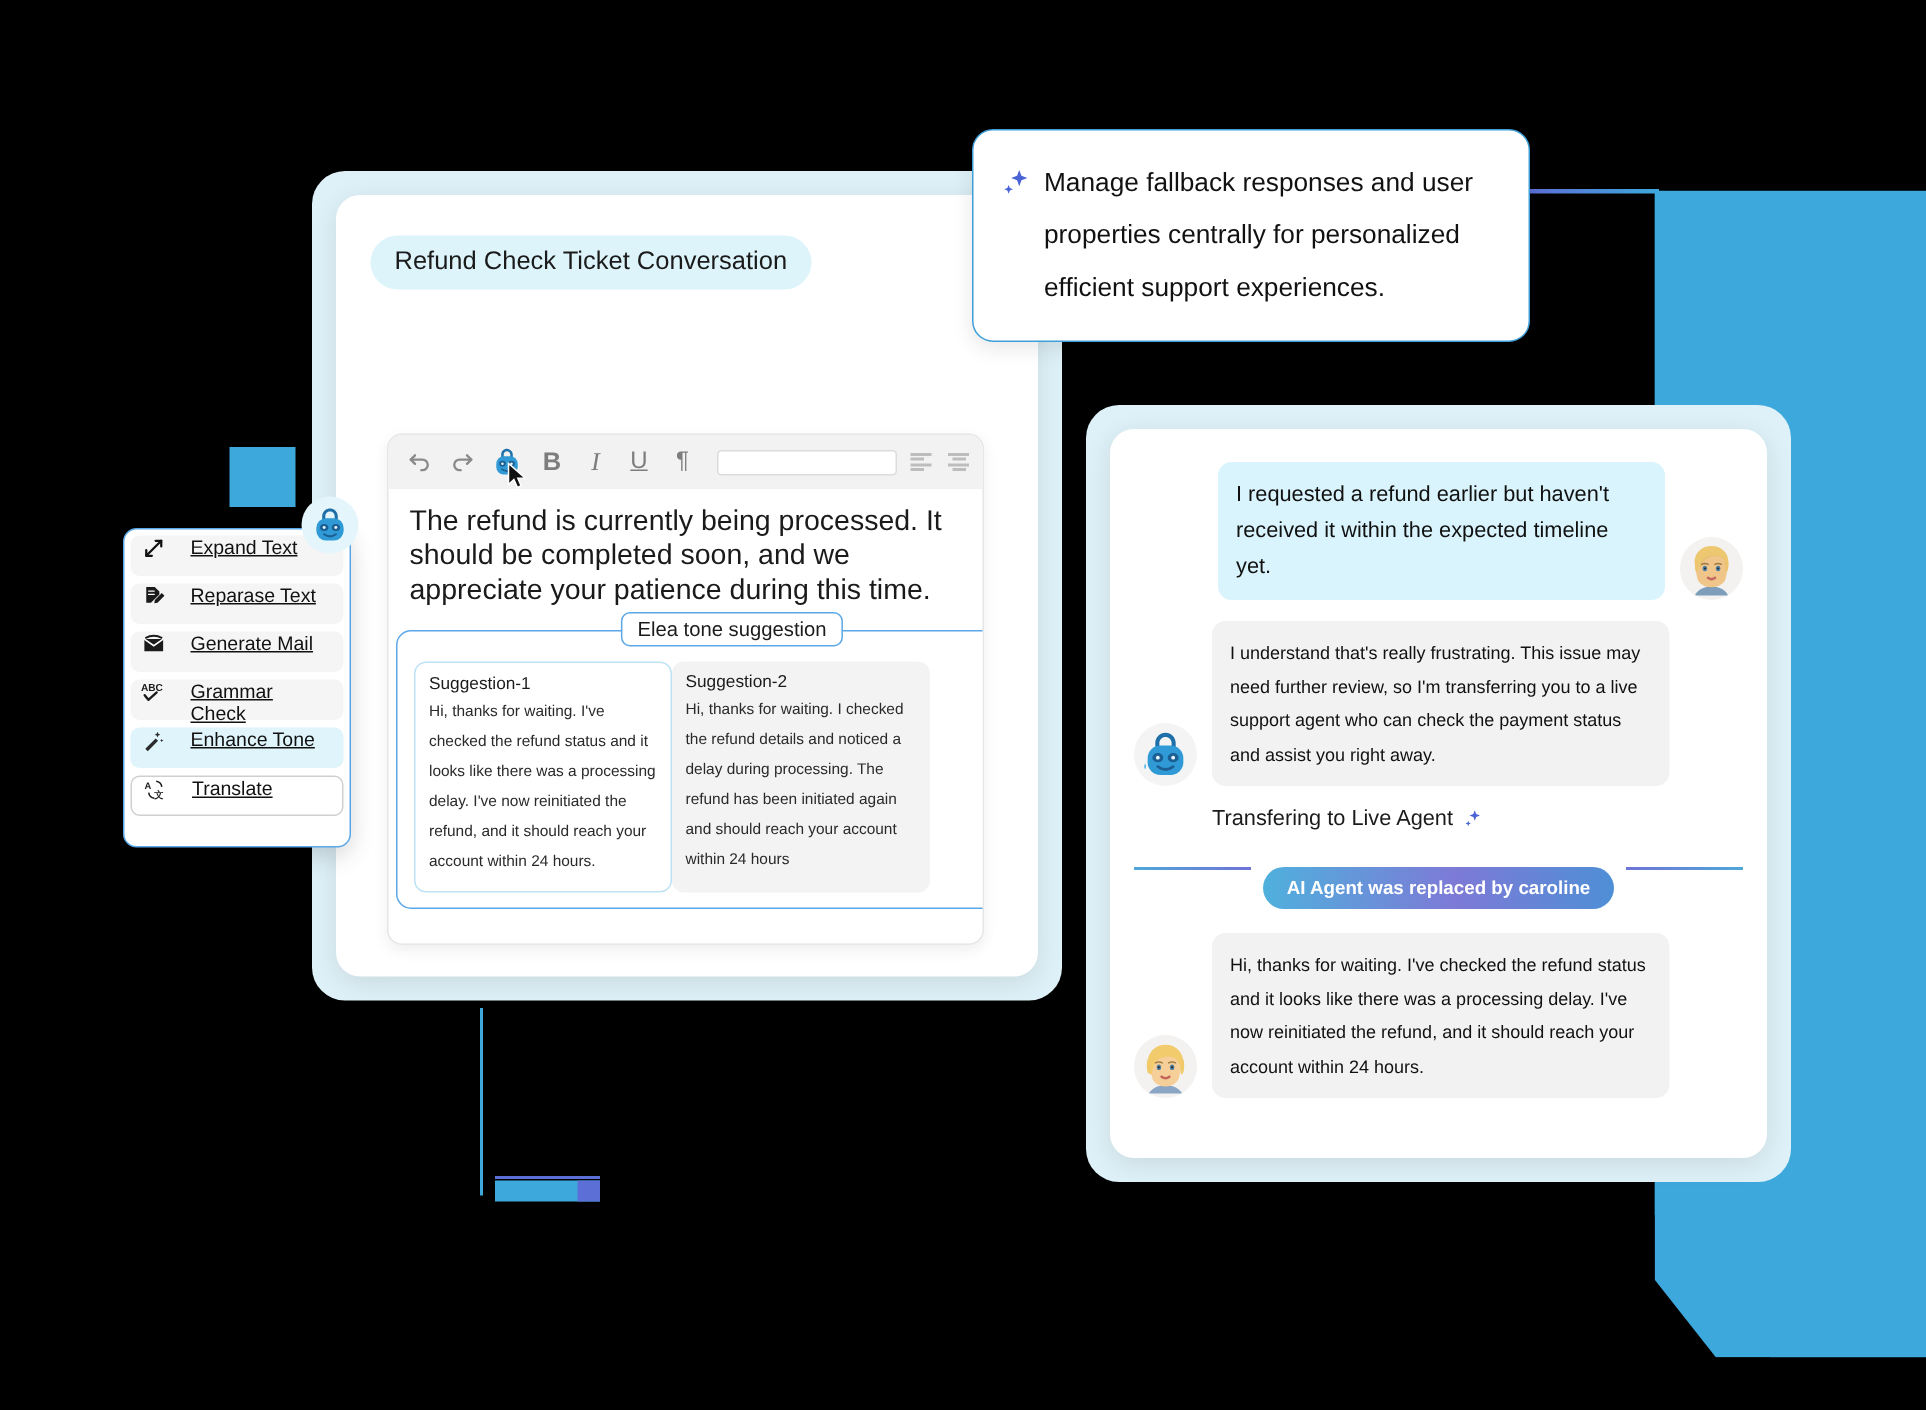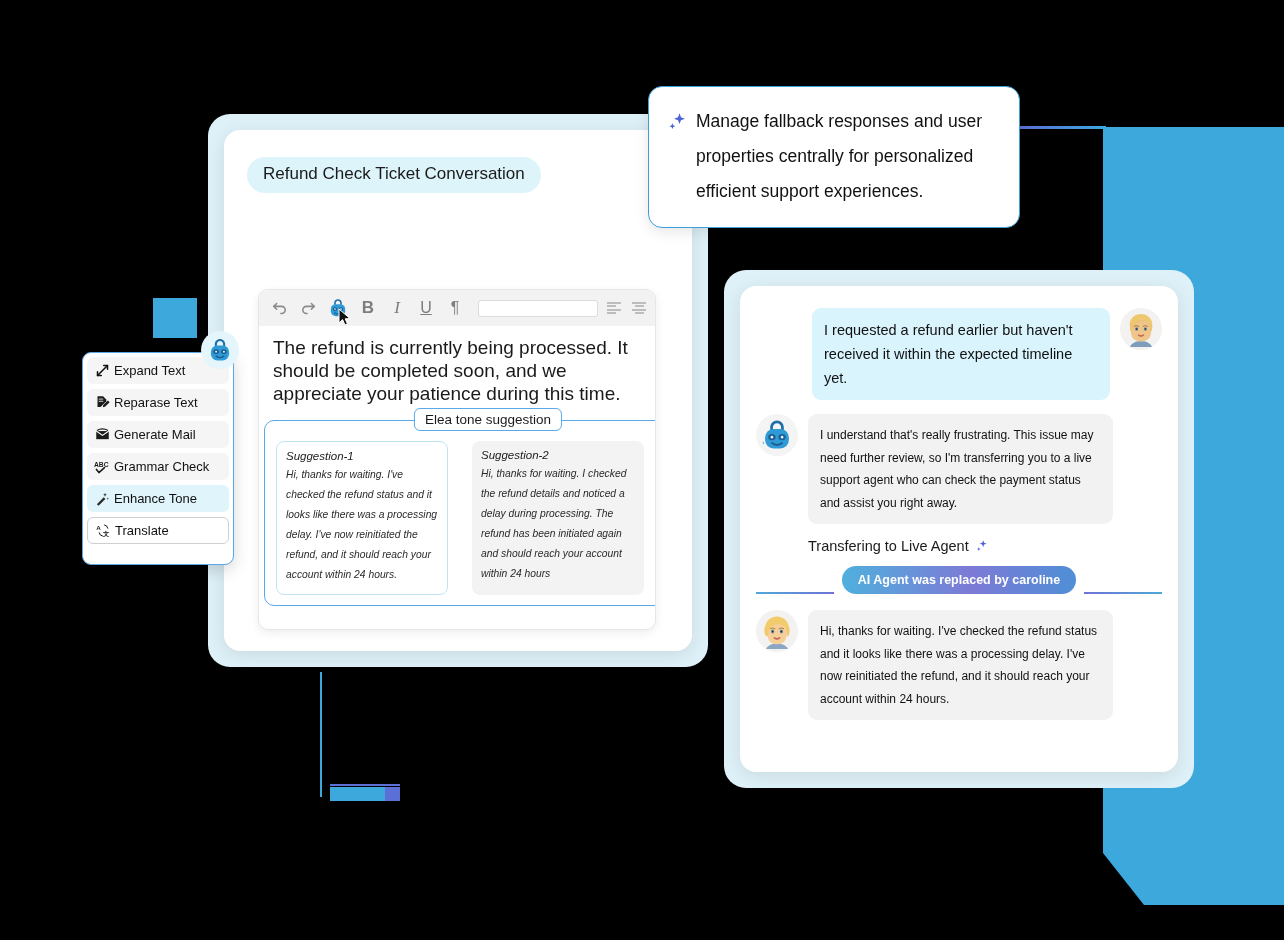--- a/index.html
+++ b/index.html
@@ -142,21 +142,21 @@
     position:absolute; left:5px; top:130px;
     width:448px; height:186px;
     border:1px solid #5aa8e8; border-radius:10px;
     background:#fff;
   }
   .sugg-chip {
     position:absolute; left:50%; top:-13px; transform:translateX(-50%);
     background:#fff; border:1px solid #5aa8e8; border-radius:6px;
     padding:3px 10px; font-size:13.5px; color:#1b1b1b; white-space:nowrap;
   }
-  .sugg-row { display:flex; gap:24px; padding:20px 11px 0 11px;font-style:italic; }
+  .sugg-row { display:flex; gap:0; padding:20px 11px 0 11px; }
   .sugg-card {
     width:172px;
     background:#f3f3f3;
     border-radius:8px;
     padding:8px 9px 9px 9px;
   }
   .sugg-card.selected { background:#fff; border:1px solid #bfe3f5; }
   .sugg-head { font-size:11.5px; color:#1b1b1b; margin-bottom:3px; }
   .sugg-text { font-size:10.3px; line-height:20px; color:#2a2a2a; }
 
@@ -164,71 +164,72 @@
   #ai-menu {
     position:absolute; left:82px; top:352px;
     width:152px;
     background:#fff;
     border:1px solid #5aa8e8;
     border-radius:9px;
     padding:4px;
     box-shadow:0 5px 16px rgba(0,0,0,.16);
   }
   .menu-item {
-    display:flex; align-items:center; gap:4px;
+    display:flex; gap:17px;
     height:27px; padding:0 7px;
     font-size:13px; color:#111;
     border-radius:6px; margin-bottom:5px;
     background:#f5f5f5;
+    text-decoration:underline;
   }
   .menu-item:last-child{ margin-bottom:16px; }
   .menu-item.active { background:#dff4fb; }
   .menu-item.outlined { background:#fff; border:1px solid #cfcfcf; }
   .mi-ic { width:16px; height:16px; flex:0 0 auto; display:flex; align-items:center; justify-content:center; }
 
   .robot-badge {
     position:absolute; left:201px; top:331px;
     width:38px; height:38px; border-radius:50%;
     background:#e4f6fb;
     display:flex; align-items:center; justify-content:center;
   }
 
   
   #chat-frame { left:724px; top:270px; width:470px; height:518px; }
   #chat-card  { left:740px; top:286px; width:438px; height:486px; }
 
   .chat-scroll { position:absolute; left:740px; top:286px; width:438px; height:486px; padding:22px 16px; }
 
-  .msg-row { display:flex; gap:10px; margin-bottom:14px; align-items:flex-start; }
+  .msg-row { display:flex; gap:10px; margin-bottom:14px; align-items:flex-end; }
   .msg-row.user { justify-content:flex-end; }
   .bubble-user {
     background:#d9f4fc; border-radius:9px;
     padding:10px 12px; max-width:298px;
     font-size:14.5px; line-height:24px; color:#111;
   }
   .bubble-bot {
     background:#f2f2f2; border-radius:9px;
     padding:10px 12px; max-width:305px;
     font-size:12px; line-height:22.5px; color:#111;
   }
   .avatar {
     width:42px; height:42px; border-radius:50%; flex:0 0 auto;
     overflow:hidden; background:#f2f2f2;
     display:flex; align-items:flex-end; justify-content:center;
   }
   .avatar.bot { background:#f4f4f4; align-items:center; }
 
   .transfer-note {
     font-size:14.5px; color:#1b1b1b;
-    margin:2px 0 12px 52px;
+    margin:2px 0 24px 52px;
     display:flex; align-items:center; gap:6px;
   }
 
   .divider-row {
-    display:flex; align-items:flex-end; gap:8px; margin:2px 0 16px 0;
+    display:flex; align-items:flex-start; gap:8px; margin:2px 0 16px 0;
   }
   .div-line { height:2px; flex:1 1 auto; }
   .div-line.l { background:linear-gradient(90deg,#4fa8d8,#6f73d8); }
   .div-line.r { background:linear-gradient(90deg,#6f73d8,#4fa8d8); }
   .div-pill {
     background:linear-gradient(90deg,#4fb0dd 0%,#7d7ad6 55%,#4f8fd6 100%);
     color:#fff; font-size:12.5px; font-weight:700;
     border-radius:16px; padding:7px 16px; white-space:nowrap;
   }
 

